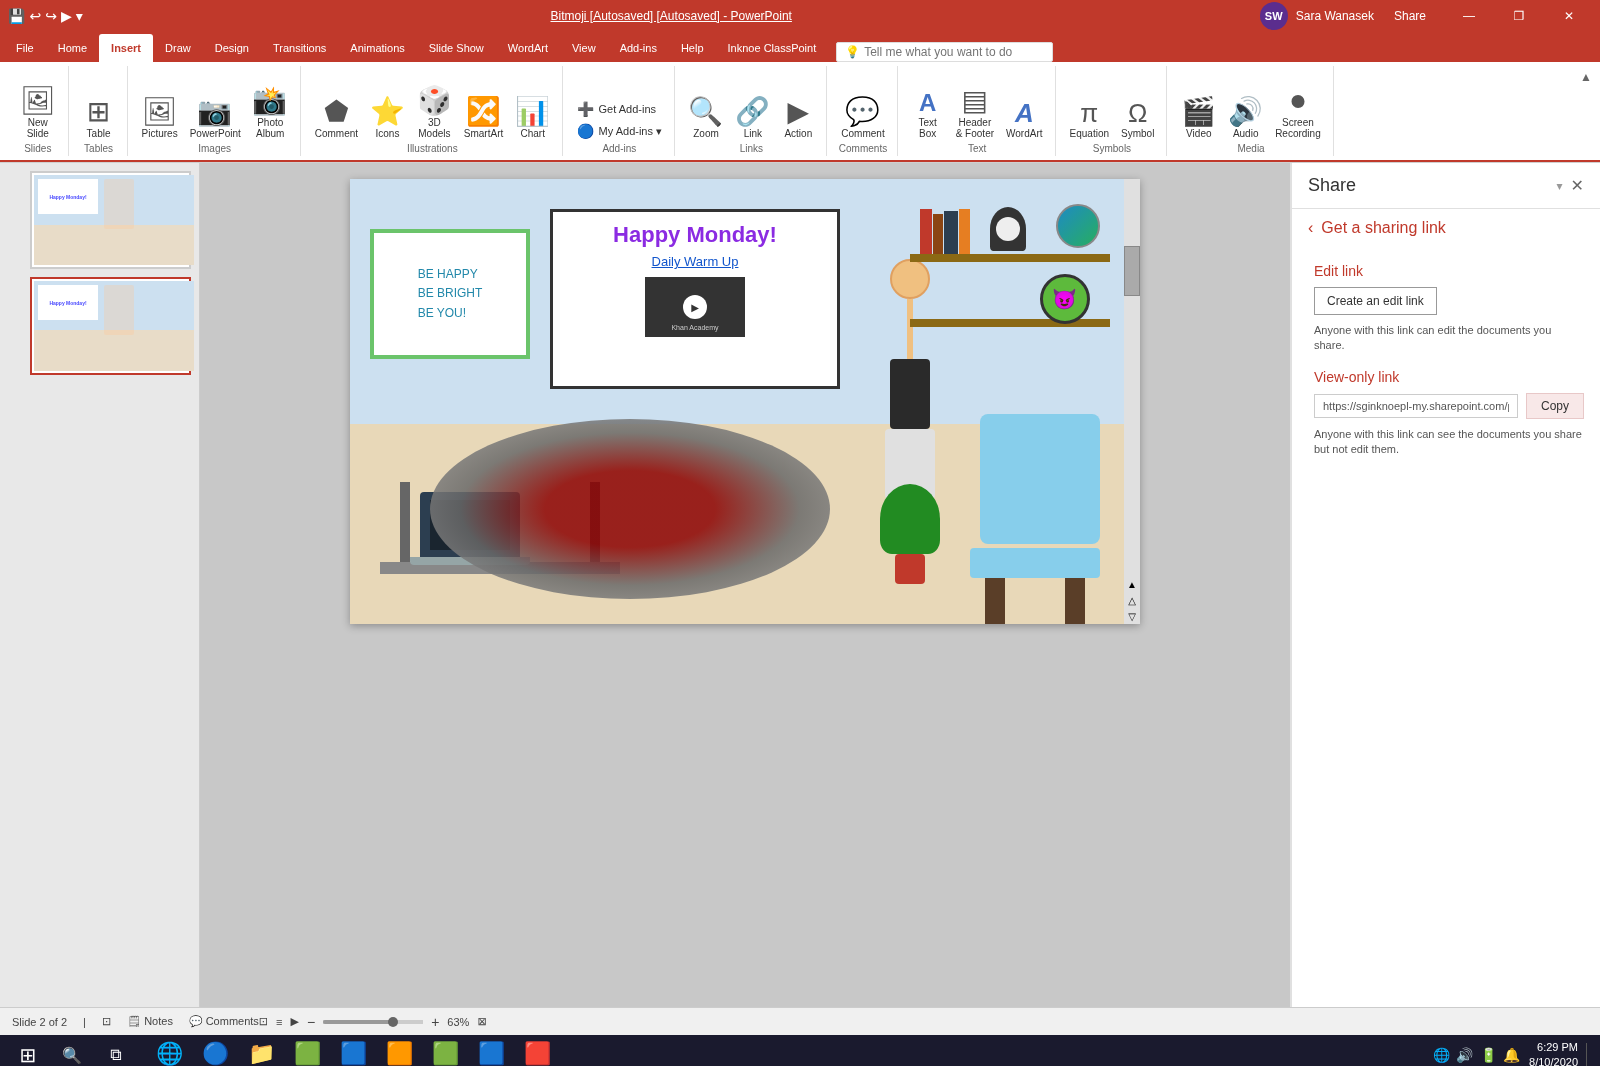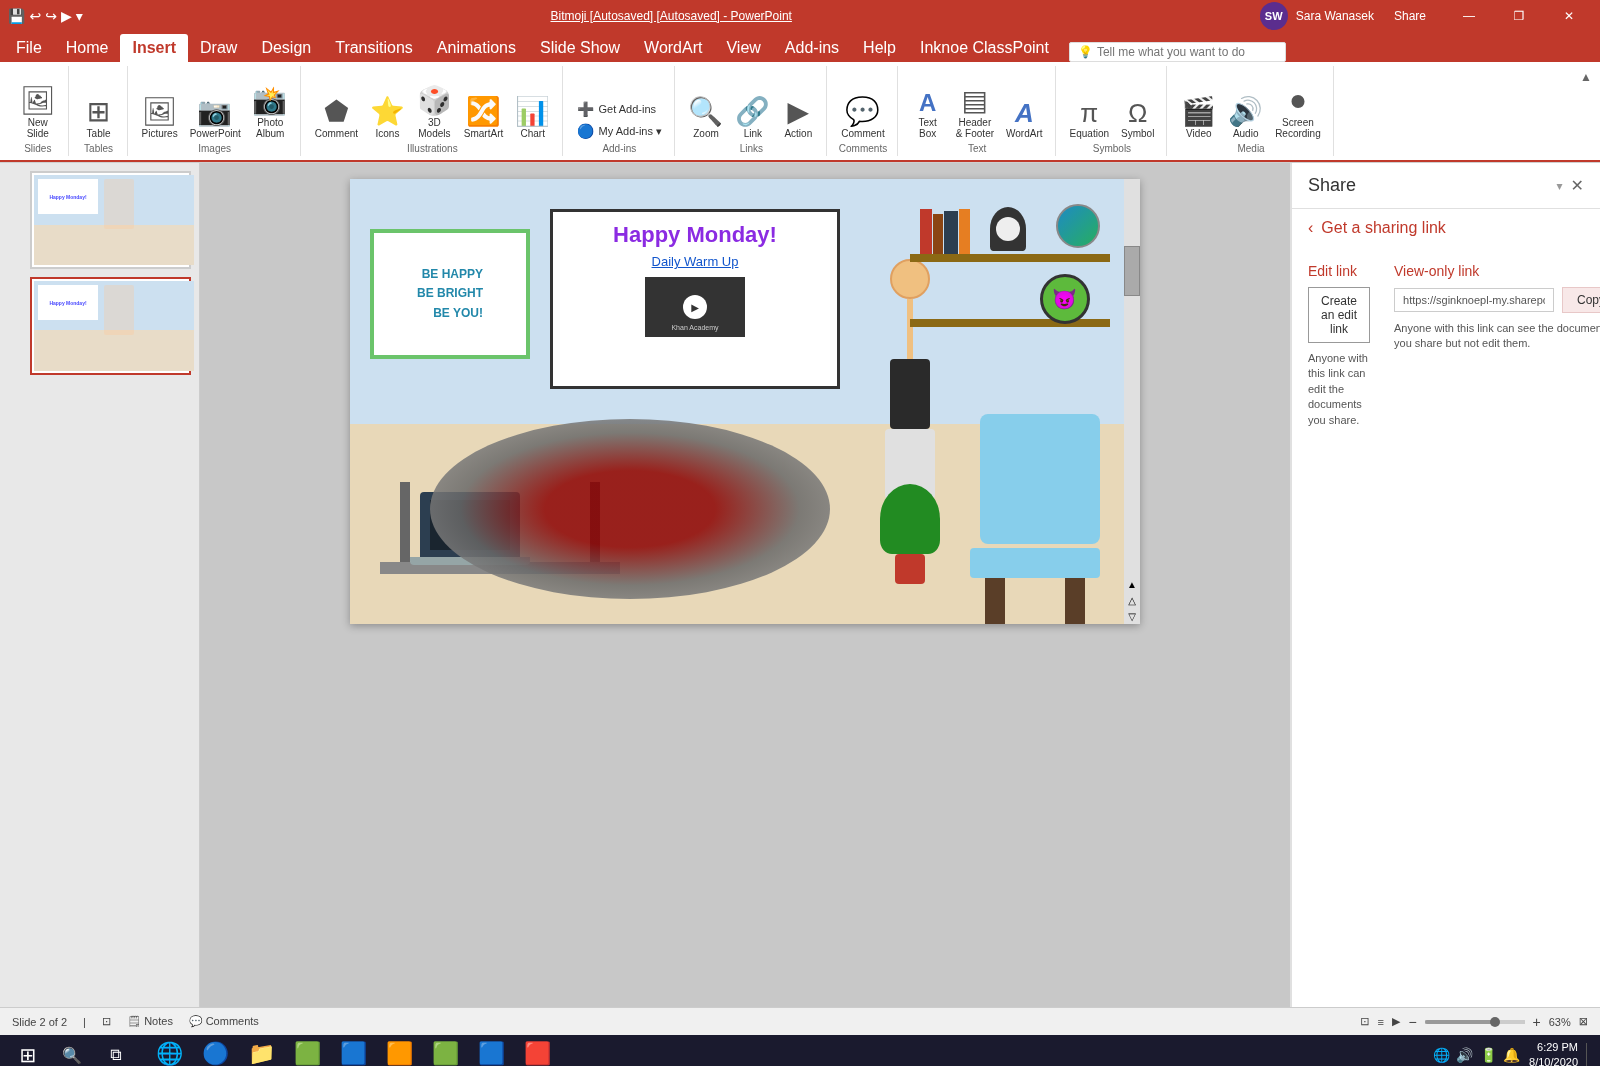--- a/index.html
+++ b/index.html
@@ -33,21 +33,21 @@
       height: 30px;
       background: #c0392b;
       display: flex;
       align-items: flex-end;
       padding: 0 4px;
     }
     .ribbon-tab {
       padding: 4px 12px;
       cursor: pointer;
       color: white;
-      font-size: 16px;
+      font-size: 11px;
       height: 28px;
       display: flex;
       align-items: center;
       border-radius: 3px 3px 0 0;
     }
     .ribbon-tab.active { background: white; color: #c0392b; font-weight: 600; }
     #ribbon-content {
       height: 100px;
       background: white;
       border-bottom: 2px solid #c0392b;
@@ -180,22 +180,23 @@
       align-items: center;
       gap: 8px;
       cursor: pointer;
       color: #c0392b;
     }
     #share-sub-header .back-arrow { font-size: 16px; }
     #share-sub-header .sub-title { font-size: 16px; }
     #share-body {
       padding: 16px;
       display: flex;
-      flex-direction: row;
-      gap: 24px;
+      flex-direction: column;
+      gap: 15px;
+      margin-left: 6px;
     }
     .share-section { display: flex; flex-direction: column; gap: 8px; }
     .share-section-title { font-size: 14px; color: #c0392b; font-weight: 400; }
     .share-section-desc { font-size: 11px; color: #555; line-height: 1.4; }
     .create-link-btn {
       border: 1px solid #999;
       background: white;
       padding: 6px 12px;
       cursor: pointer;
       font-size: 12px;
@@ -227,21 +228,21 @@
       white-space: nowrap;
     }
 
     
     #statusbar {
       height: 28px;
       background: #f0f0f0;
       border-top: 1px solid #ccc;
       display: flex;
       align-items: center;
-      justify-content: space-between;
+      justify-content: flex-start;
       padding: 0 12px;
       font-size: 11px;
       color: #444;
     }
     #statusbar .left { display: flex; gap: 16px; align-items: center; }
     #statusbar .right { display: flex; gap: 8px; align-items: center; }
     .zoom-slider {
       width: 100px;
       height: 4px;
       background: #ccc;
@@ -603,21 +604,21 @@
         <div style="font-size:13px;color:#1155cc;text-decoration:underline;cursor:pointer;margin-bottom:8px;">Daily Warm Up</div>
         <div style="width:100px;height:60px;background:#333;display:flex;align-items:center;justify-content:center;">
           <div style="width:24px;height:24px;background:white;border-radius:50%;display:flex;align-items:center;justify-content:center;">
             <span style="color:#333;font-size:10px;">▶</span>
           </div>
           <div style="position:absolute;margin-left:0;margin-top:40px;font-size:7px;color:#ccc;">Khan Academy</div>
         </div>
       </div>
 
       <div style="position:absolute;top:50px;left:20px;width:160px;height:130px;border:4px solid #6bc46b;background:white;display:flex;flex-direction:column;align-items:center;justify-content:center;padding:8px;">
-        <div style="font-size:12px;font-weight:bold;color:#2288aa;text-align:right;line-height:1.6;">BE HAPPY<br>BE BRIGHT<br>BE YOU!</div>
+        <div style="font-size:12px;font-weight:normal;color:#2288aa;text-align:left;line-height:1.6;">BE HAPPY<br>BE BRIGHT<br>BE YOU!</div>
       </div>
 
       <div style="position:absolute;top:80px;left:520px;width:80px;height:200px;">
         <div style="width:40px;height:40px;background:#f0c080;border-radius:50%;margin:0 auto;border:2px solid #e0a060;"></div>
         <div style="width:6px;height:60px;background:#f0c080;margin:0 auto;"></div>
         <div style="width:40px;height:70px;background:#2a2a2a;margin:0 auto;border-radius:4px;"></div>
         <div style="width:50px;height:70px;background:#e0e0e0;margin:0 auto;border-radius:4px;"></div>
       </div>
 
       <div style="position:absolute;top:20px;right:30px;width:200px;height:120px;">

